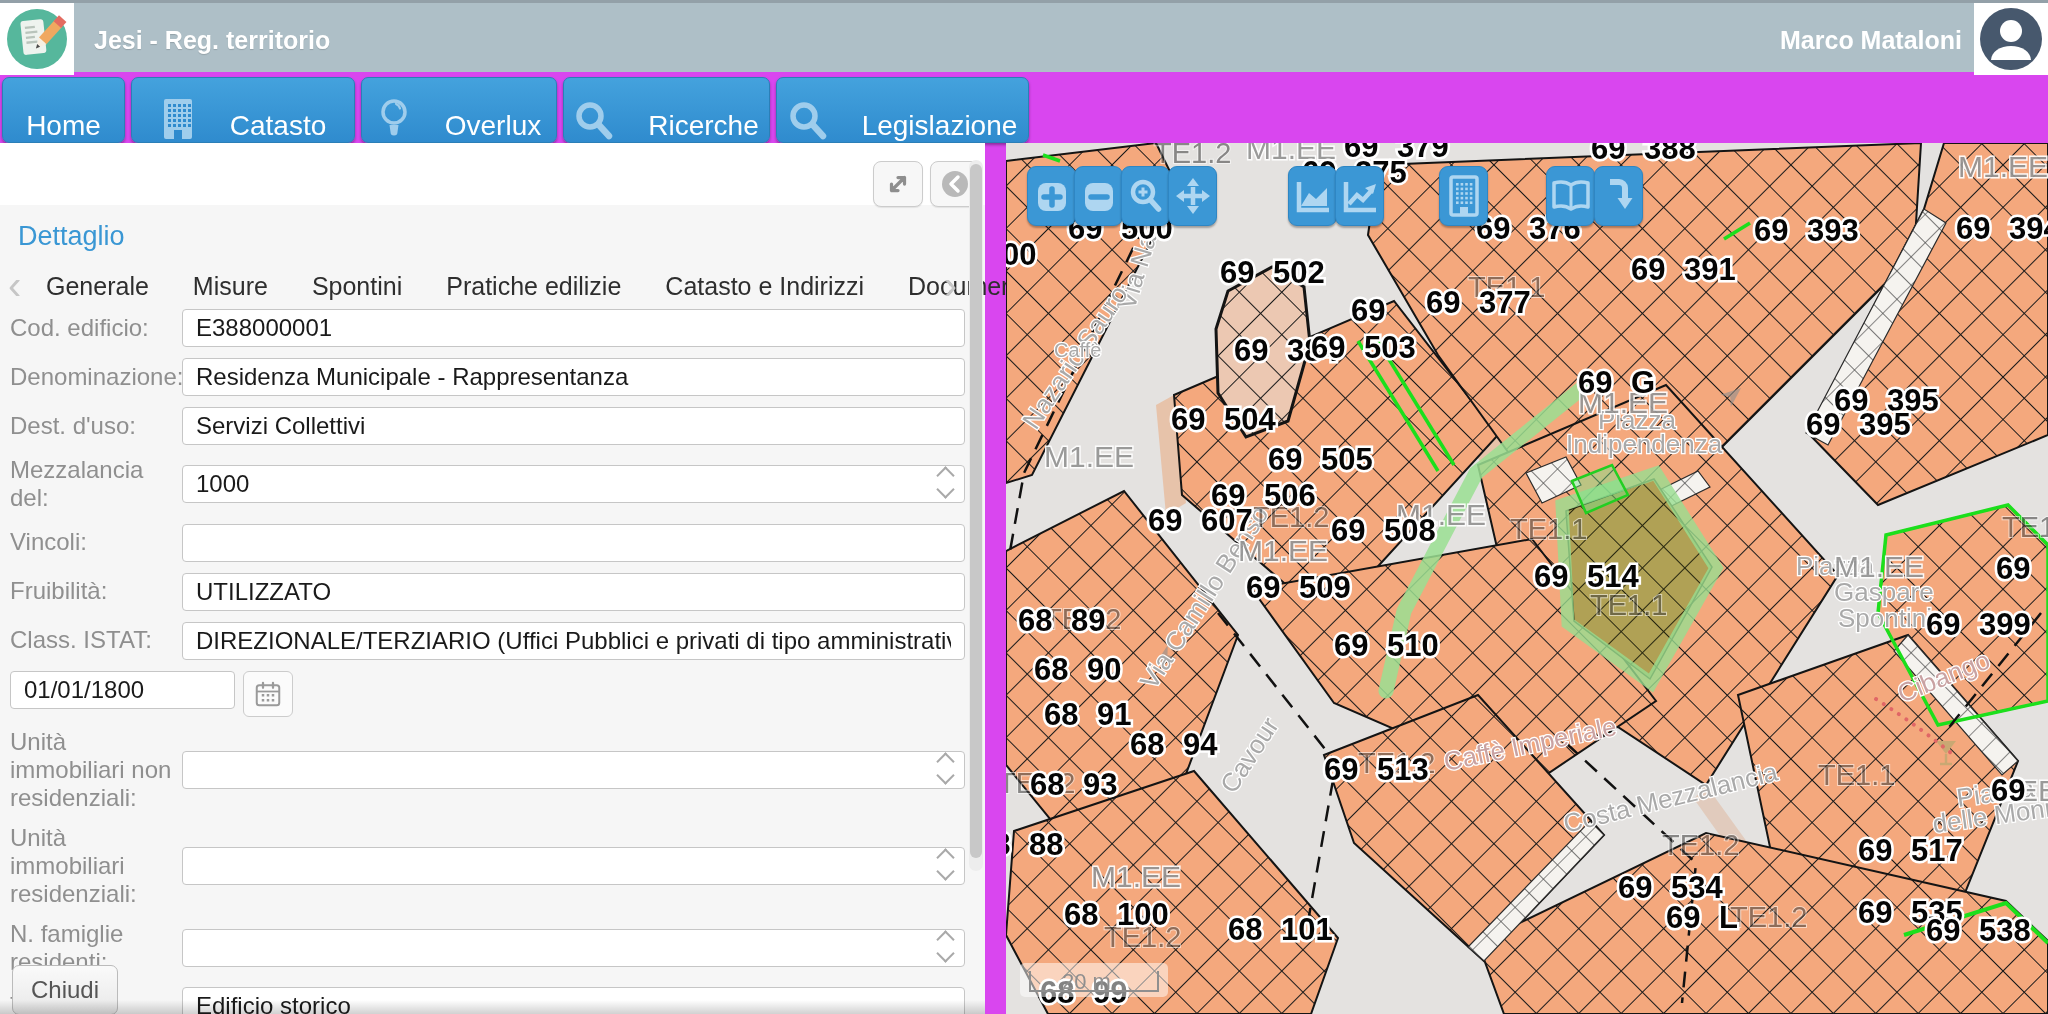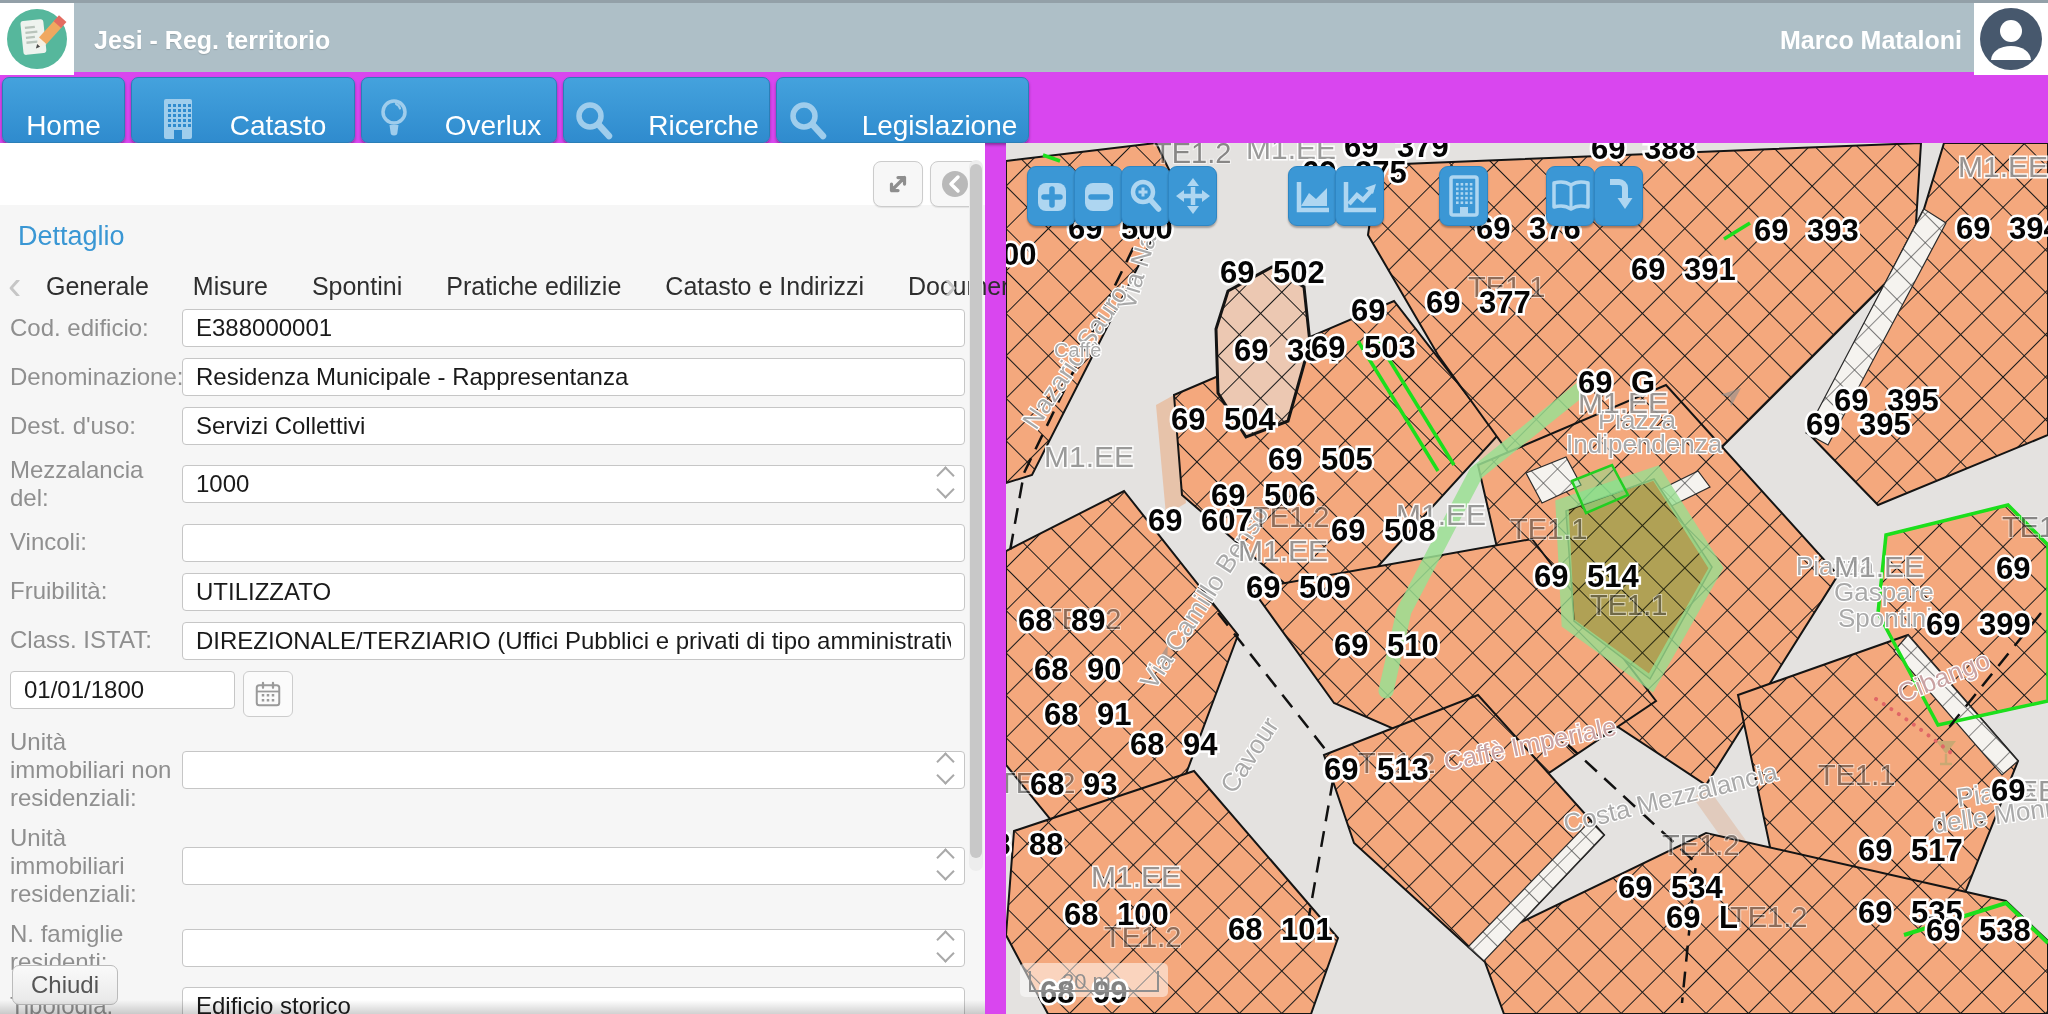--- a/index.html
+++ b/index.html
@@ -40,21 +40,21 @@
   .flabel{width:172px;flex:none;color:#8f8f8f;font-size:24px;line-height:1.18;padding-right:8px;box-sizing:border-box;}
   .fctrl{flex:1;position:relative;}
   .finput{width:100%;height:38px;border:1px solid #c6c6c6;border-radius:4px;font-family:"Liberation Sans",sans-serif;font-size:24px;padding:0 13px;color:#1a1a1a;box-sizing:border-box;background:#fff;outline:none;}
   .spin .chevs{position:absolute;right:13px;top:4px;display:flex;flex-direction:column;gap:5px;align-items:center;pointer-events:none;}
   .chev{width:11px;height:11px;border-left:2px solid #a9a9a9;border-top:2px solid #a9a9a9;}
   .chev.up{transform:rotate(45deg);}
   .chev.down{transform:rotate(225deg);margin-top:-4px;}
   .fctrl.date{display:flex;gap:8px;flex:none;}
   .fctrl.date .finput{width:225px;}
   .calbtn{width:48px;height:44px;border:1px solid #ccc;border-radius:6px;background:#fbfbfb;display:flex;align-items:center;justify-content:center;cursor:pointer;}
-  .closebtn{position:absolute;left:12px;top:822px;height:40px;padding:0 18px;border:1px solid #bbb;border-radius:7px;background:linear-gradient(#fafafa,#e8e8e8);font-size:24px;color:#555;cursor:pointer;}
+  .closebtn{position:absolute;left:12px;top:822px;height:50px;padding:0 18px;border:1px solid #bbb;border-radius:7px;background:linear-gradient(#fafafa,#e8e8e8);font-size:24px;color:#555;cursor:pointer;}
   .panel::after{content:"";position:absolute;left:0;bottom:0;width:100%;height:14px;background:linear-gradient(rgba(0,0,0,0),rgba(0,0,0,.18));}
   .vscroll{position:absolute;left:969px;top:160px;width:14px;height:711px;background:#ededed;border-radius:7px;}
   .vthumb{position:absolute;left:1px;top:4px;width:12px;height:694px;background:#c8c8c8;border-radius:6px;cursor:pointer;}
 
   
   .map{position:absolute;left:1006px;top:143px;width:1042px;height:871px;overflow:hidden;background:#e4e2e0;cursor:grab;}
   .map svg{display:block;}
   .mtoolbar{position:absolute;left:0;top:23px;width:100%;height:58px;pointer-events:none;}
   .mbtn{position:absolute;top:0;width:47px;height:58px;border-radius:9px;border:1px solid #2e86c4;background:#3b97d5;box-shadow:0 2px 2px rgba(0,0,0,.3);display:flex;align-items:center;justify-content:center;cursor:pointer;pointer-events:auto;}
 

